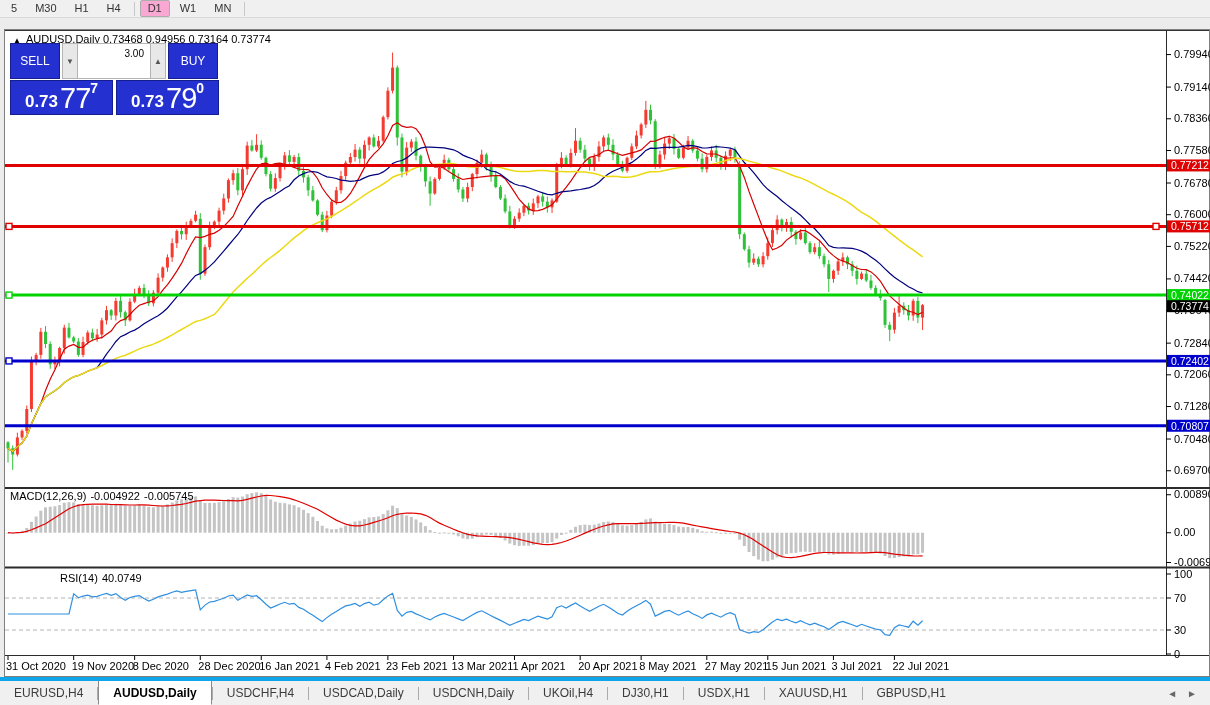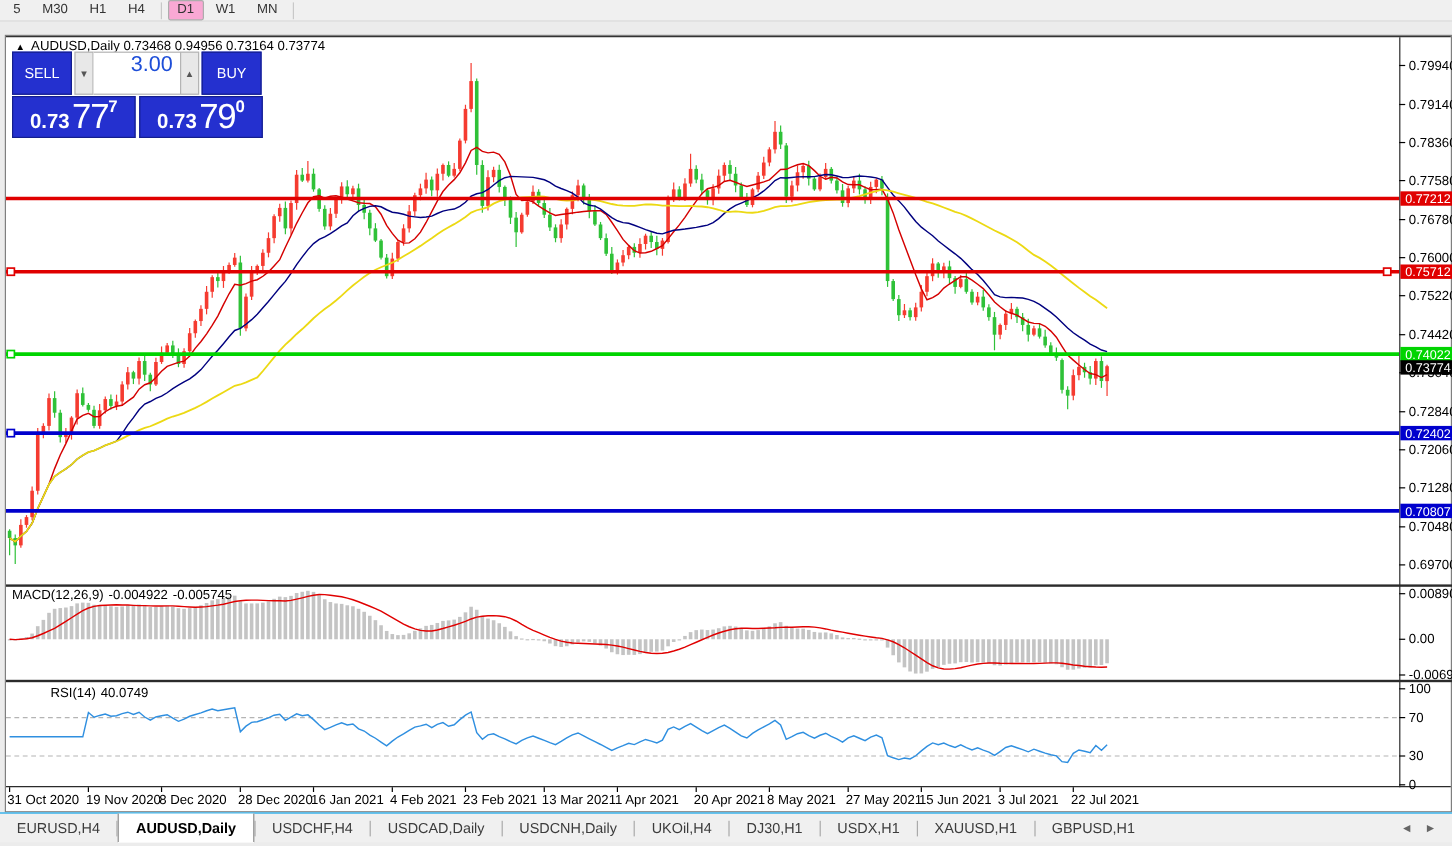--- a/index.html
+++ b/index.html
@@ -24,35 +24,35 @@
   .trade-widget{position:absolute;left:6px;top:14px;width:210px;z-index:6;}
   .tw-row1{display:flex;height:36px;}
   .btn-blue{background:#2430cf;border:1px solid #141e8e;color:#fff;font-size:12px;
     display:flex;align-items:center;justify-content:center;box-sizing:border-box;cursor:pointer;}
   .tw-sell,.tw-buy{width:50px;}
   .tw-buy{margin-left:2px;}
   .tw-sell{margin-right:2px;}
   .tw-spin{width:16px;background:#e8e8e8;border:1px solid #b4b4b4;color:#555;font-size:8px;
     display:flex;align-items:center;justify-content:center;box-sizing:border-box;cursor:pointer;}
   .tw-vol{width:72px;background:#fff;border:1px solid #b4b4b4;border-left:none;border-right:none;
-    font-size:18px;color:#1d4ed8;text-align:right;padding:0 6px 0 0;box-sizing:border-box;line-height:19px;}
+    font-size:10px;color:#000000;text-align:right;padding:0 6px 0 0;box-sizing:border-box;line-height:19px;}
   .tw-row2{display:flex;margin-top:1px;height:35px;}
   .tw-price{width:103px;background:#2430cf;border:1px solid #141e8e;color:#fff;box-sizing:border-box;
     display:flex;align-items:flex-end;justify-content:center;padding-bottom:2px;cursor:pointer;}
   .tw-price + .tw-price{margin-left:3px;}
   .tw-price .pfx{font-size:17px;font-weight:bold;margin-right:2px;line-height:20px;}
   .tw-price .big{font-size:29px;font-weight:normal;line-height:27px;letter-spacing:-1px;}
   .tw-price .sup{font-size:14px;font-weight:bold;line-height:12px;align-self:flex-start;margin-top:1px;}
 
   .ind-label{position:absolute;font-size:11px;color:#000;z-index:4;white-space:nowrap;}
   .ind-label span{margin-right:4px;}
 
   
   .tabbar{position:absolute;left:0;top:677px;width:1210px;height:24px;background:#f0f0f0;
-    border-top:1px solid #0ea5e9;display:flex;align-items:stretch;font-size:12px;color:#3c3c3c;}
+    border-top:4px solid #0ea5e9;display:flex;align-items:stretch;font-size:12px;color:#3c3c3c;}
   .tab{display:flex;align-items:center;padding:0 14px;cursor:pointer;white-space:nowrap;}
   .tab.active{background:#fff;border-left:1px solid #8a8a8a;border-right:1px solid #8a8a8a;
     border-bottom:1px solid #fff;color:#000;font-weight:bold;margin-top:0px;}
   .tab-sep{width:1px;height:13px;background:#aaa;align-self:center;}
   .tab-spacer{flex:1;}
   .tab-nav{display:flex;align-items:center;color:#666;font-size:10px;padding-right:8px;}
   .tab-nav span{padding:0 5px;cursor:pointer;}
 </style>
 </head>
 <body>
@@ -830,21 +830,21 @@
           <span class="pfx">0.73</span>
             <span class="big">79</span>
             <span class="sup">0</span>
         </div>
       </div>
     </div>
 
     <div class="ind-label" style="left:6px;top:461px;">
       <span>MACD(12,26,9)</span><span>-0.004922</span><span>-0.005745</span>
     </div>
-    <div class="ind-label" style="left:6px;top:543px;padding-left:32px;">
+    <div class="ind-label" style="left:24px;top:543px;padding-left:32px;">
       <span>RSI(14)</span><span>40.0749</span>
     </div>
   </div>
 
   <div class="tabbar" id="tabbar">
       <div class="tab">EURUSD,H4</div>
       <div class="tab-sep"></div>
       <div class="tab active">AUDUSD,Daily</div>
       <div class="tab-sep"></div>
       <div class="tab">USDCHF,H4</div>

